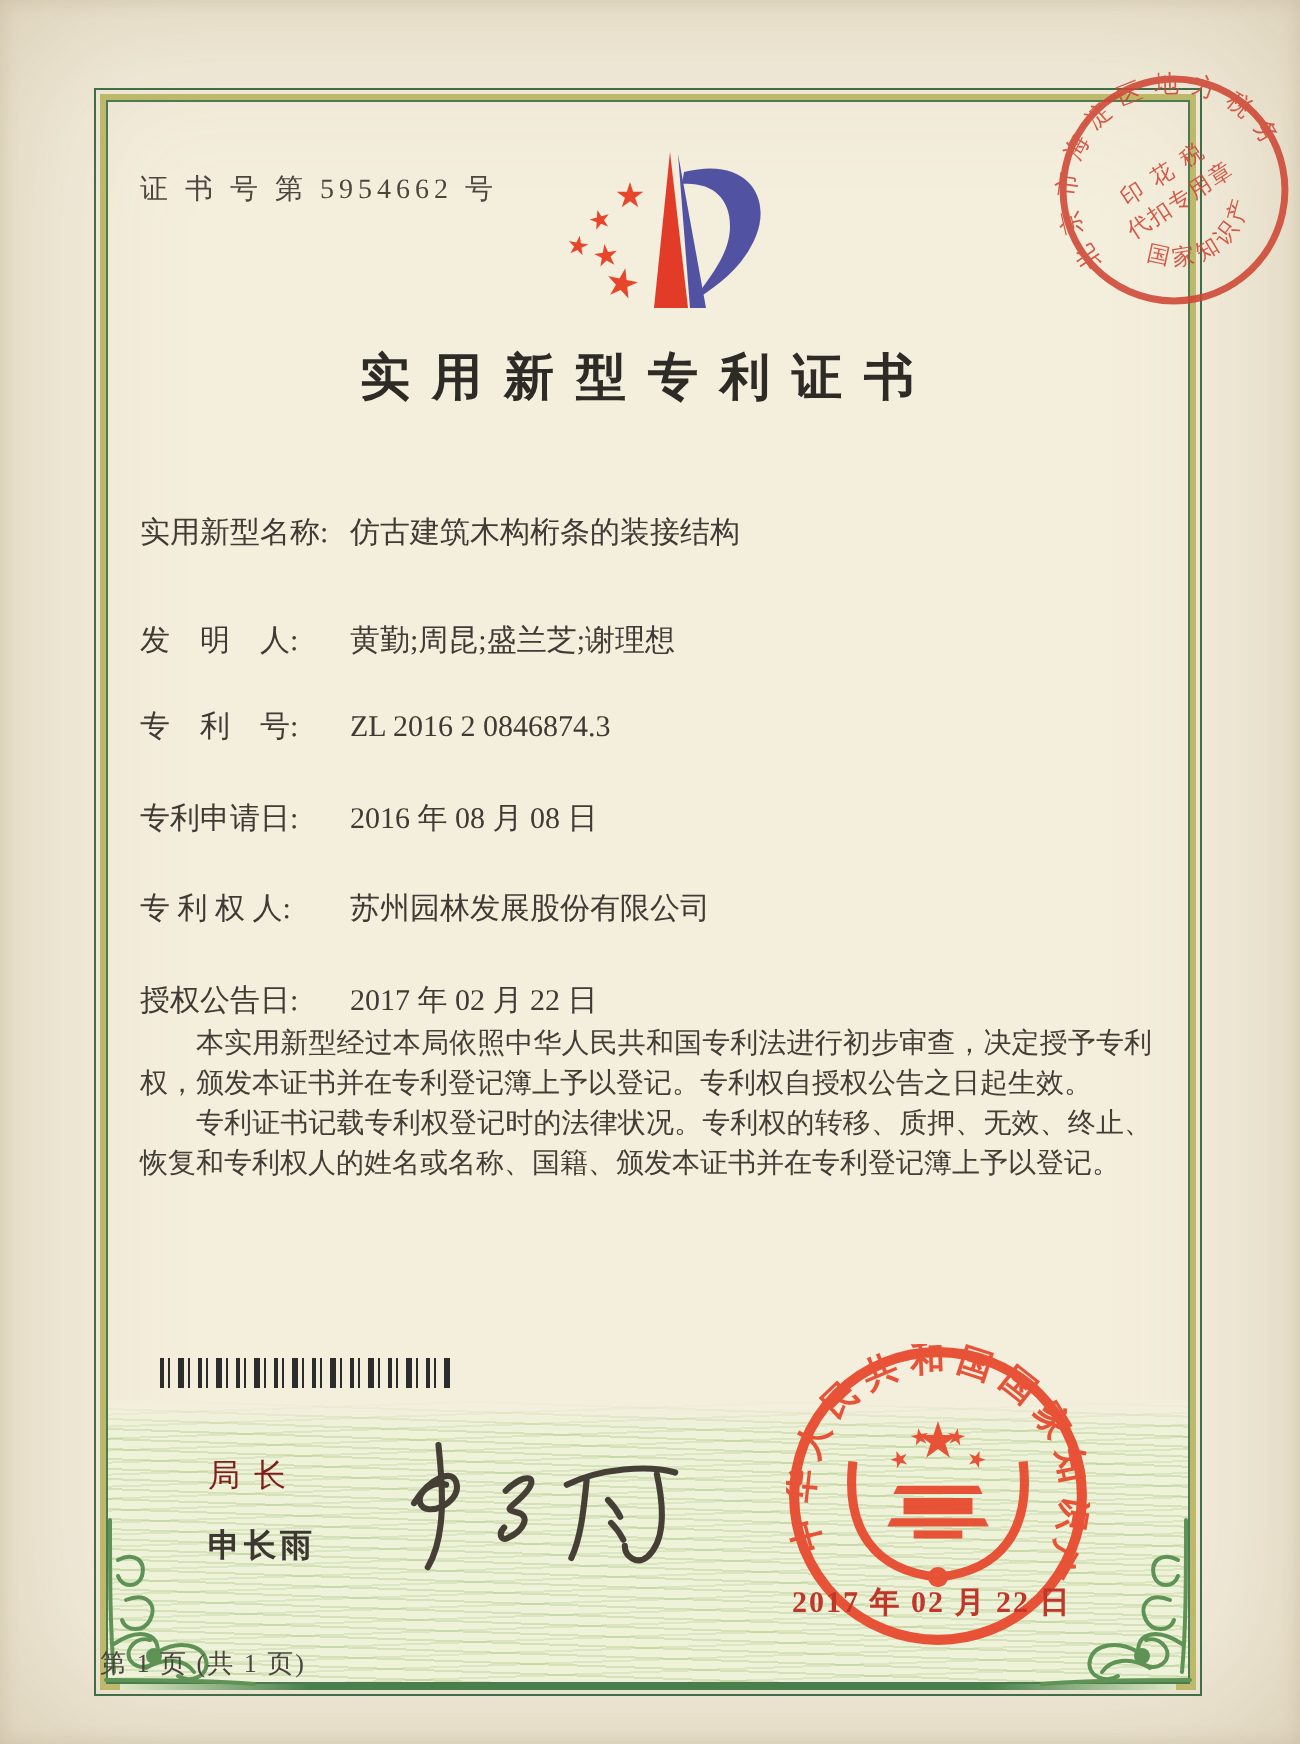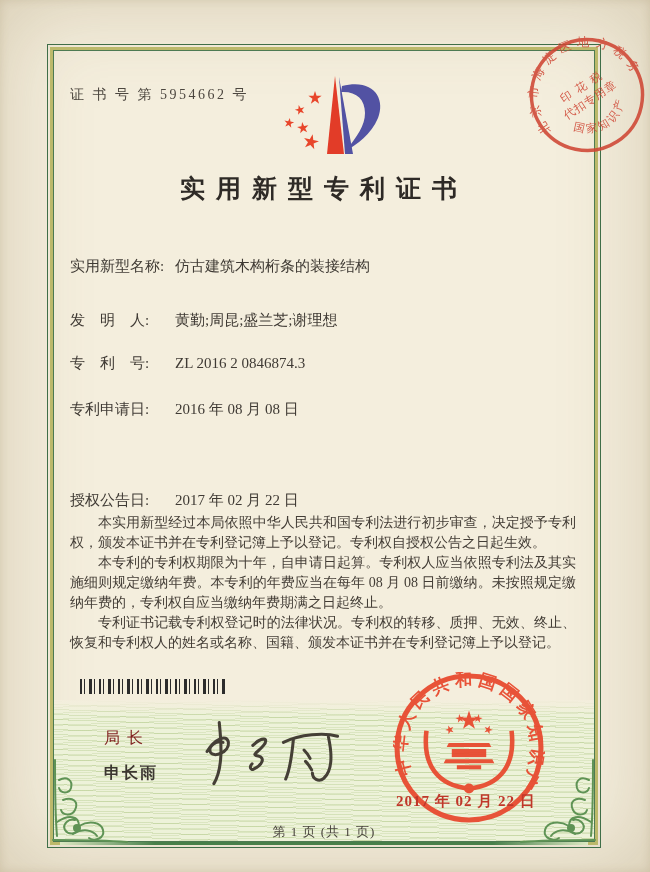--- a/index.html
+++ b/index.html
@@ -71,21 +71,21 @@
   .seal{position:absolute;left:393px;top:672px;width:152px;height:152px;opacity:.92;}
   .seal-date{
     position:absolute;left:396px;top:792px;z-index:6;
     font-size:15px;font-weight:bold;color:#c0372a;letter-spacing:1px;white-space:nowrap;
   }
   
   .stamp{position:absolute;left:522px;top:30px;width:130px;height:130px;opacity:.88;z-index:7;}
   
   .footer{
     position:absolute;left:50px;right:52px;top:823px;
-    text-align:center;font-size:13px;letter-spacing:1px;color:#49443d;
+    text-align:left;font-size:13px;letter-spacing:1px;color:#49443d;
   }
   .red{fill:#e8462b;}
   text{font-family:"Liberation Serif","DejaVu Serif",serif;}
 </style>
 </head>
 <body>
 
 <div class="page">
 
   <div class="band"></div>
@@ -143,27 +143,29 @@
   </div>
   <div class="field f0">
     <span class="lab">实用新型名称:</span><span class="val">仿古建筑木构桁条的装接结构</span>
   </div>
   <div class="field f2">
     <span class="lab">专　利　号:</span><span class="val">ZL 2016 2 0846874.3</span>
   </div>
   <div class="field f3">
     <span class="lab">专利申请日:</span><span class="val">2016 年 08 月 08 日</span>
   </div>
+  <div class="field f4">
+    <span class="lab">专 利 权 人:</span><span class="val">苏州园林发展股份有限公司</span>
+  </div>
   <div class="field f5">
     <span class="lab">授权公告日:</span><span class="val">2017 年 02 月 22 日</span>
   </div>
 
   <div class="body-text">
     <p>本实用新型经过本局依照中华人民共和国专利法进行初步审查，决定授予专利权，颁发本证书并在专利登记簿上予以登记。专利权自授权公告之日起生效。</p>
-    <p>本专利的专利权期限为十年，自申请日起算。专利权人应当依照专利法及其实施细则规定缴纳年费。本专利的年费应当在每年 08 月 08 日前缴纳。未按照规定缴纳年费的，专利权自应当缴纳年费期满之日起终止。</p>
     <p>专利证书记载专利权登记时的法律状况。专利权的转移、质押、无效、终止、恢复和专利权人的姓名或名称、国籍、颁发本证书并在专利登记簿上予以登记。</p>
   </div>
 
   <div class="barcode"></div>
 
   <div class="signer-title">局长</div>
   <div class="signer-name">申长雨</div>
 
   <svg class="signature" viewBox="0 0 220 100">
     <g fill="none" stroke="#453f36" stroke-width="4" stroke-linecap="round" stroke-linejoin="round">

